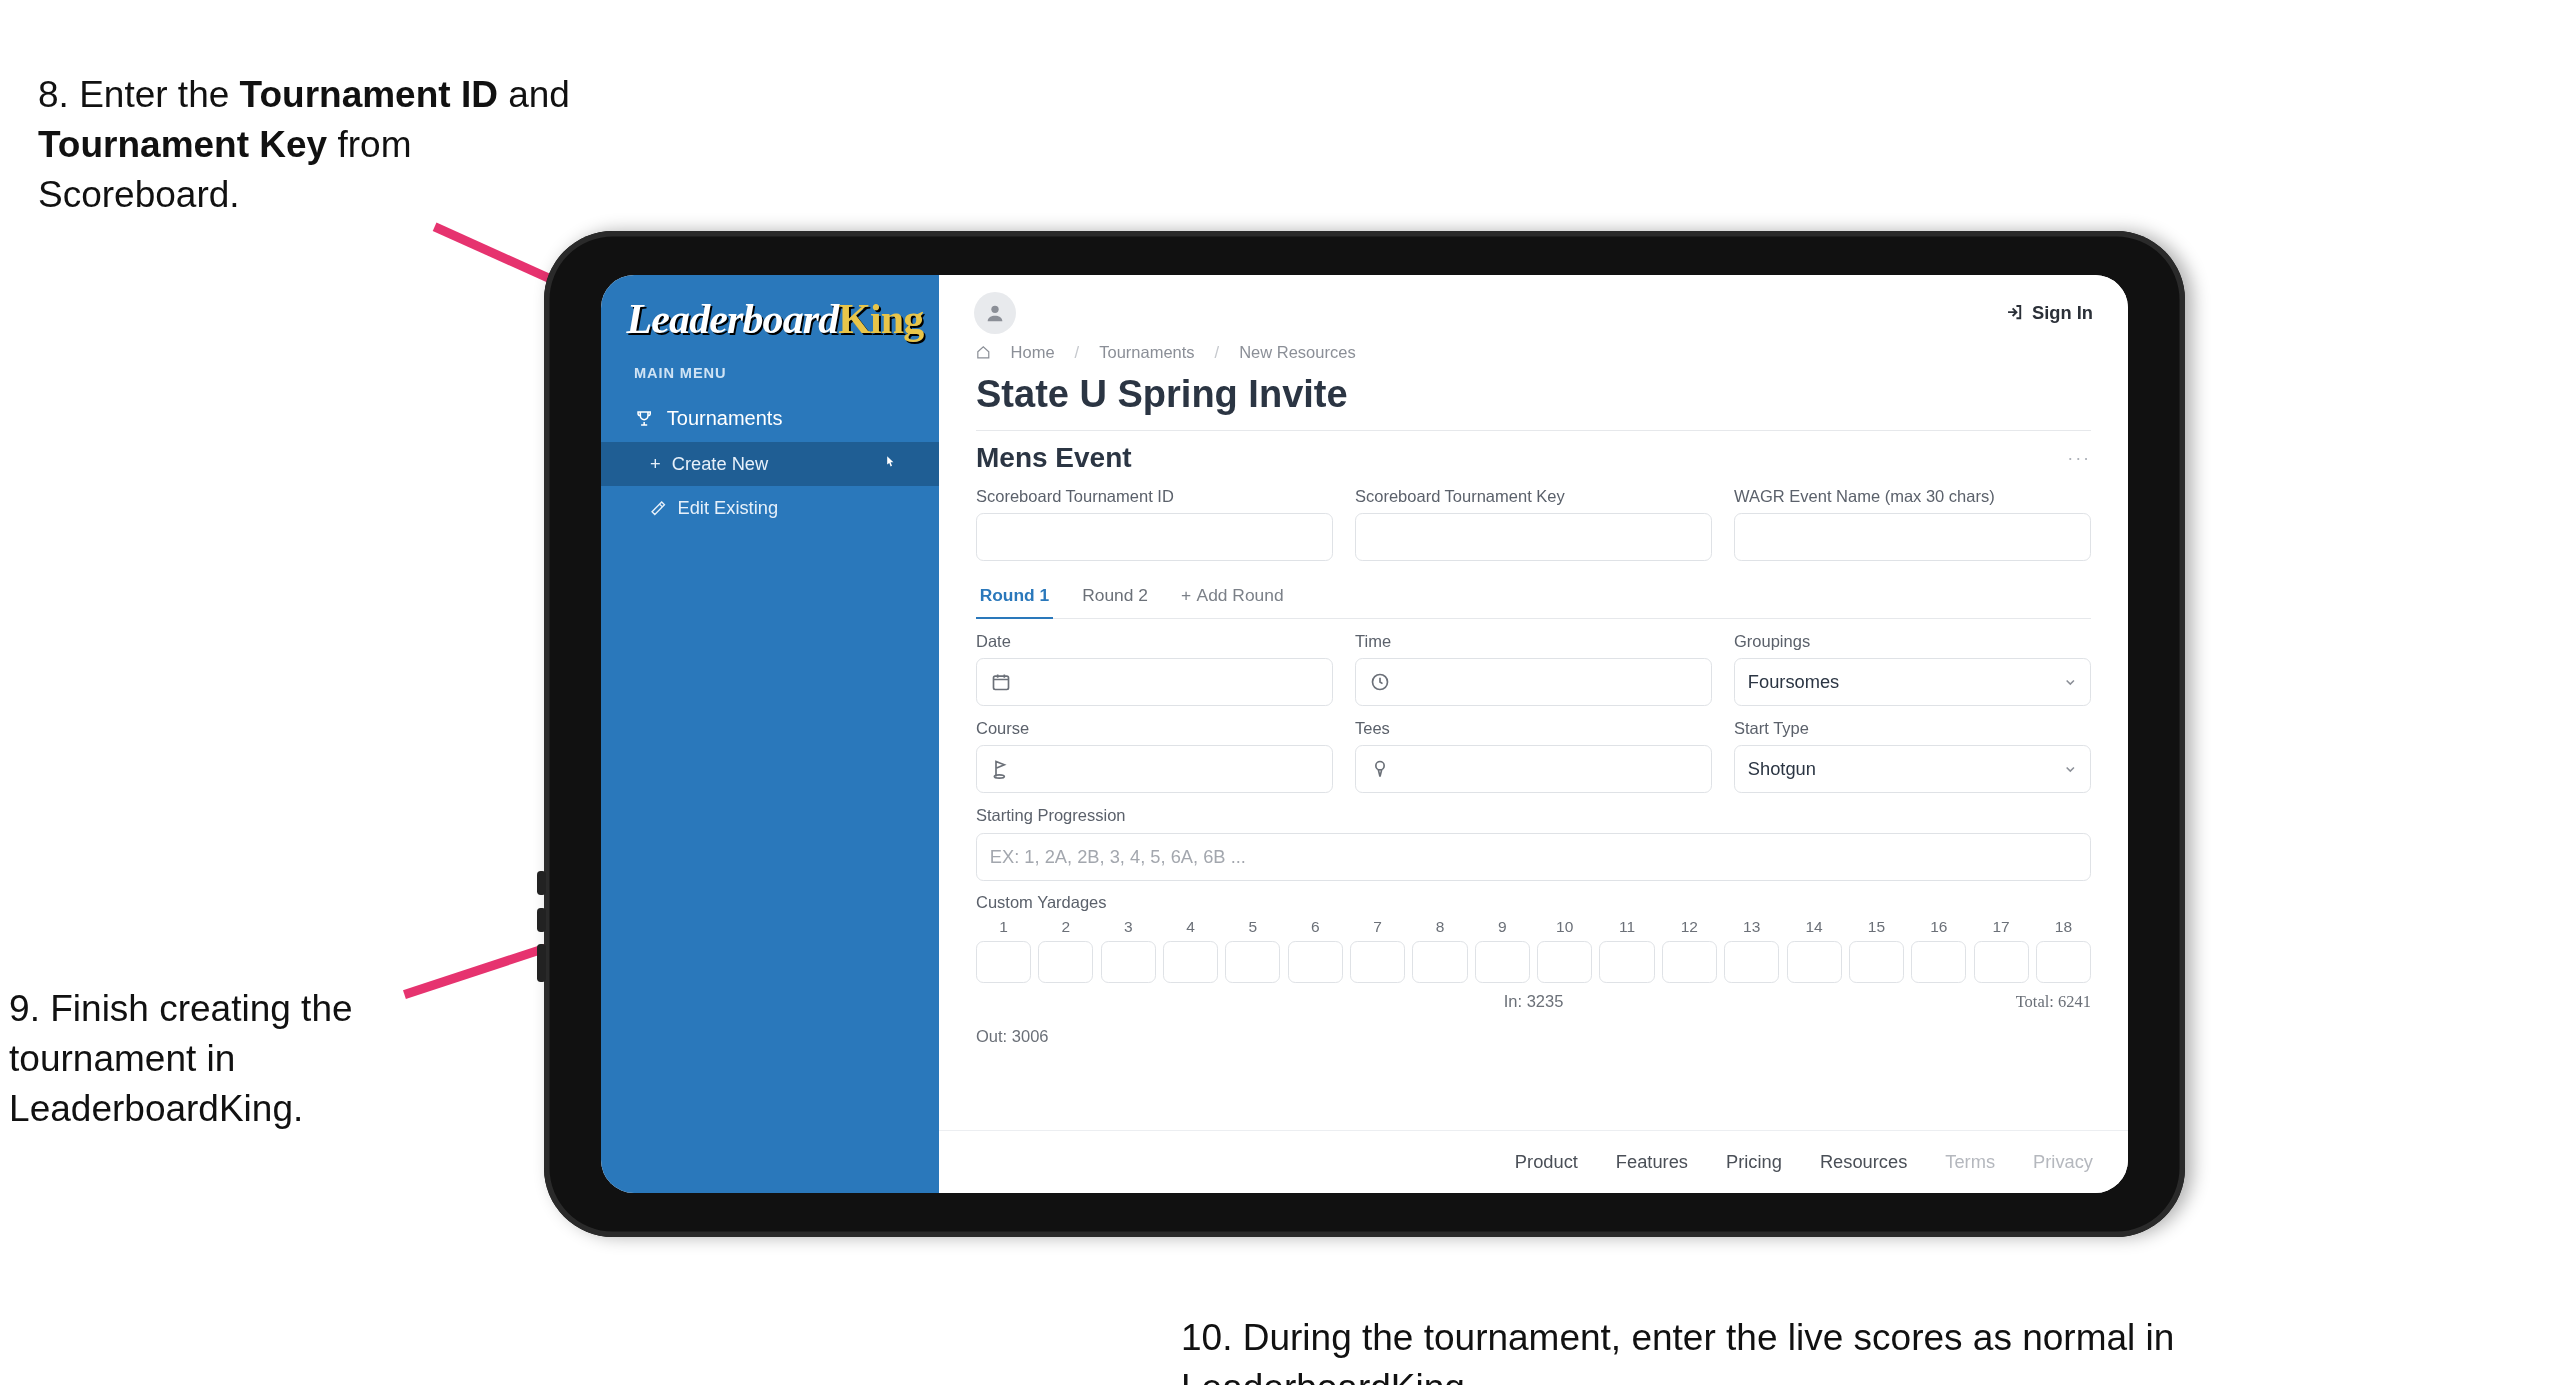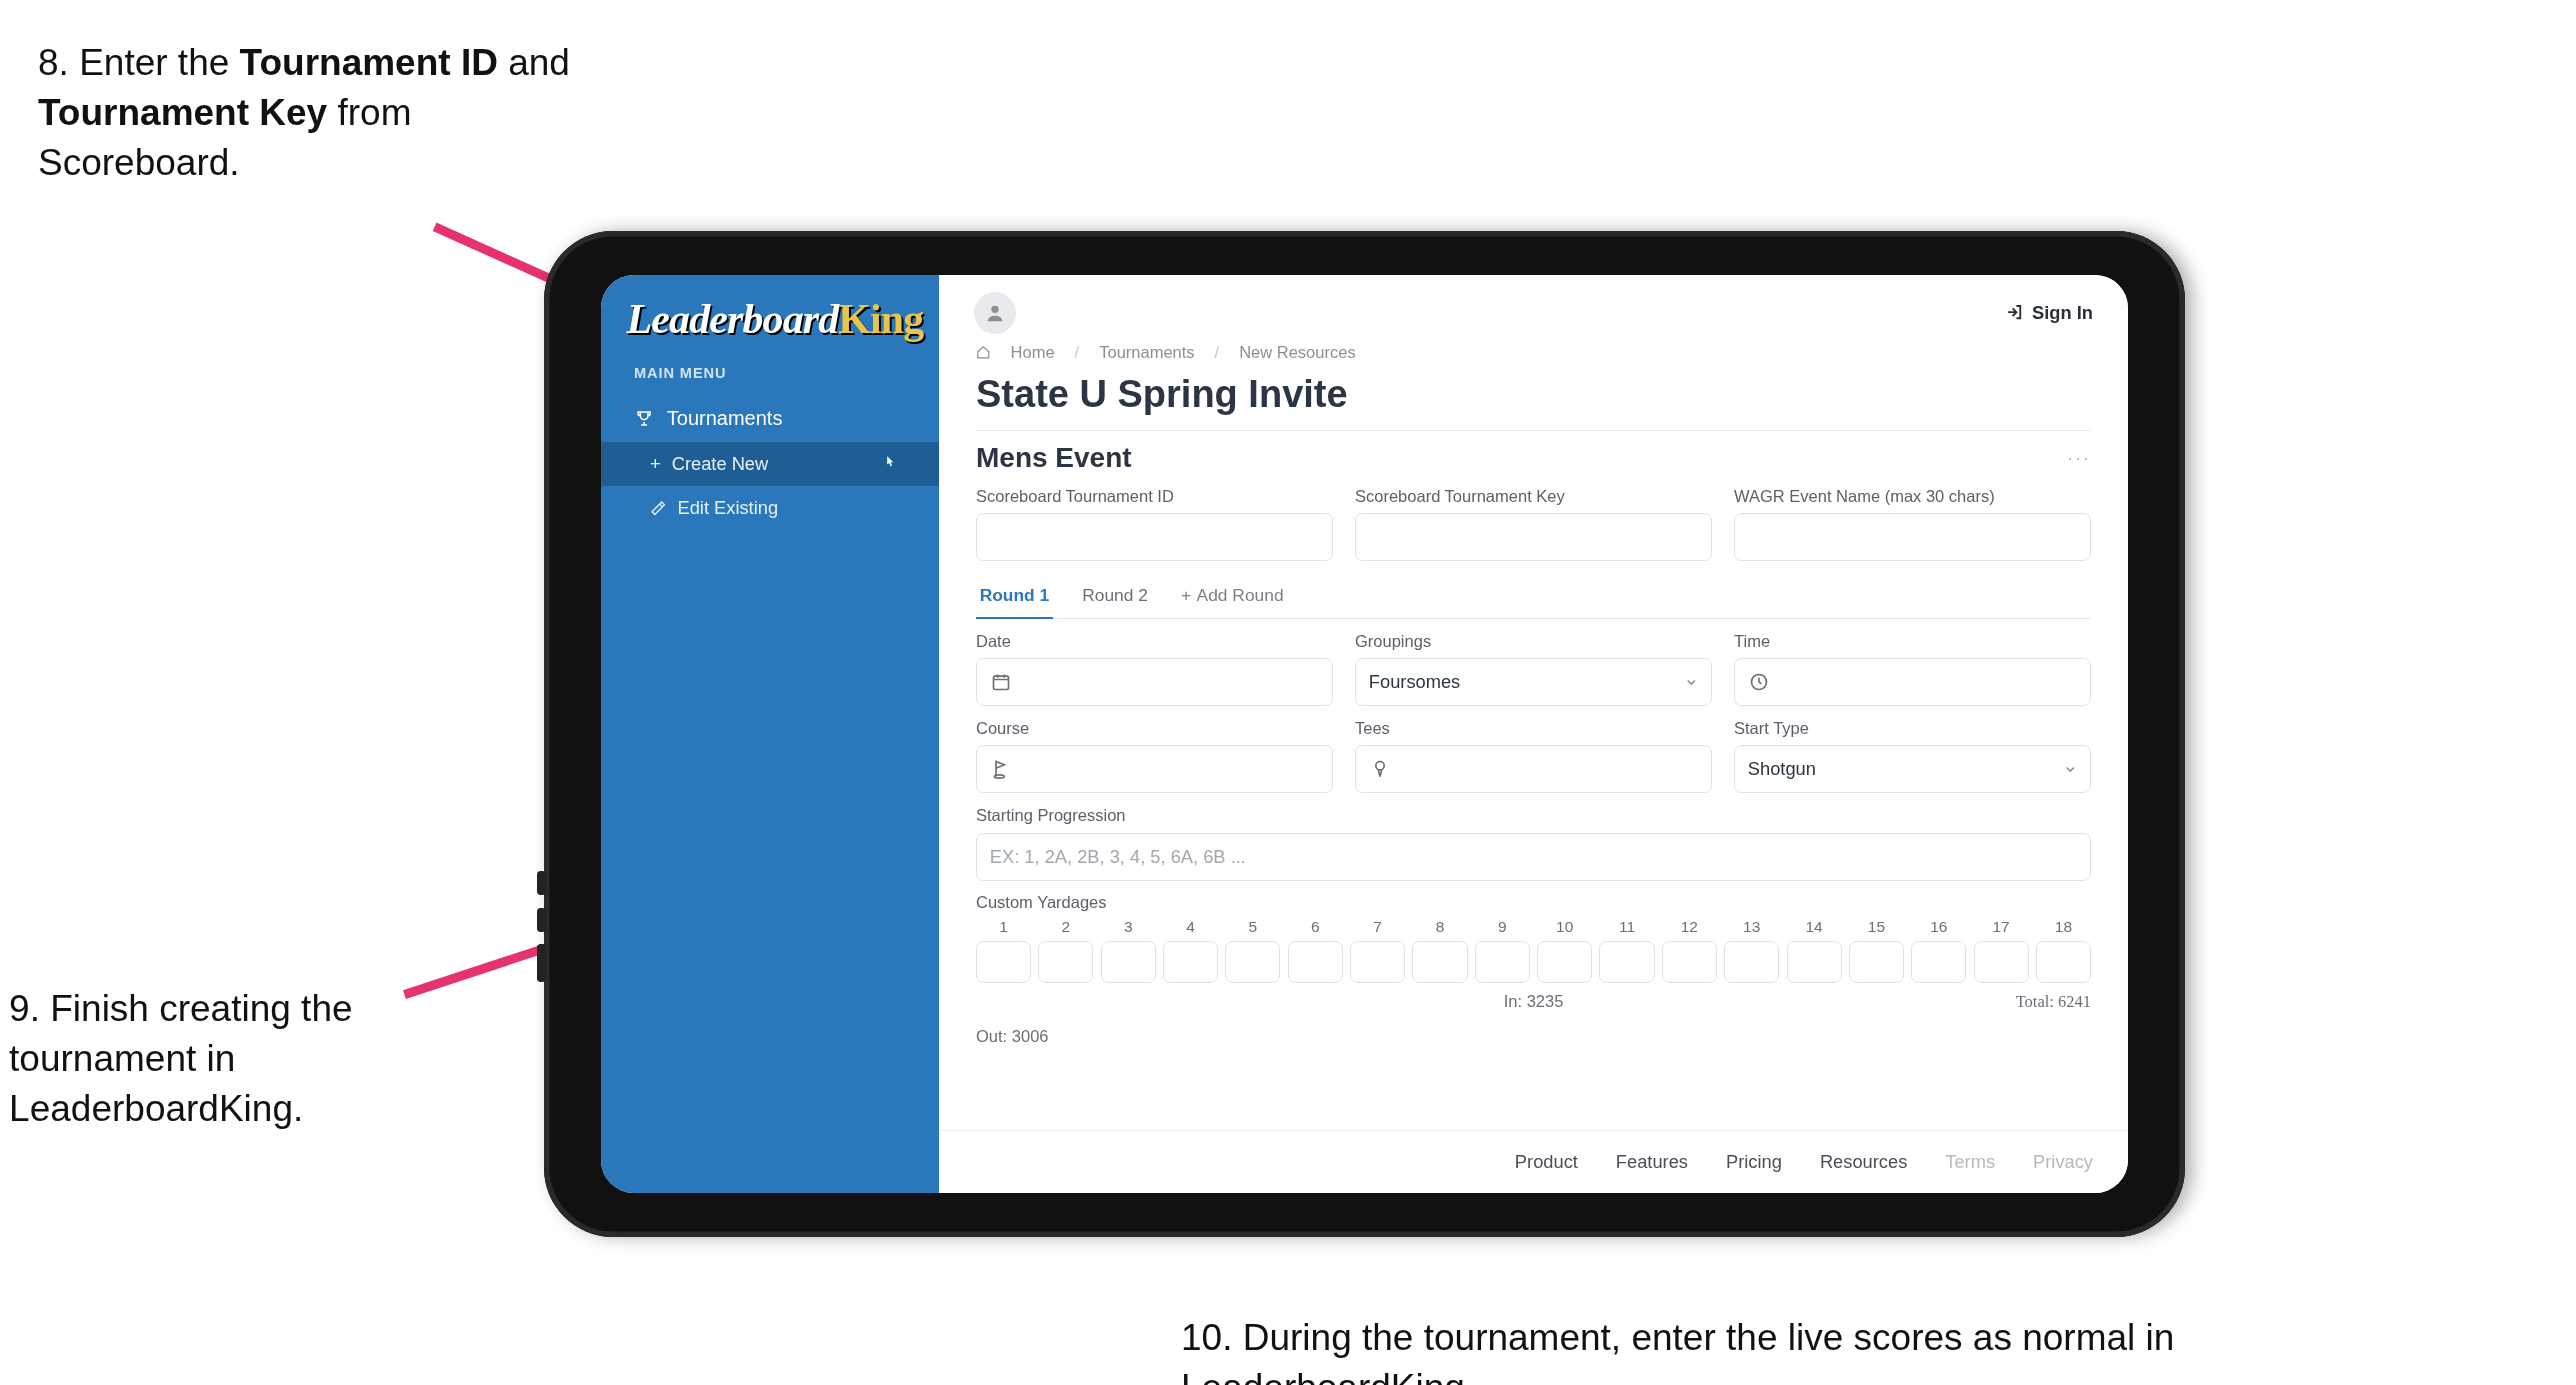--- a/index.html
+++ b/index.html
@@ -235,21 +235,21 @@
     font-size:18.3px;
   }
   .footer a { color:#4a4f57; cursor:pointer; }
   .footer a.muted { color:#b5b8be; }
 
   svg { display:block; }
 </style>
 </head>
 <body>
 
-<div class="instr" style="left:38px; top:38px; width:549px;">
+<div class="instr" style="left:38px; top:70px; width:549px;">
   <span>8. Enter the </span><b>Tournament ID</b><span> and </span><b>Tournament Key</b><span> from Scoreboard.</span>
 </div>
 
 <div class="instr" style="left:9.1px; top:984px; width:439px;">
   <span>9. Finish creating the tournament in LeaderboardKing.</span>
 </div>
 
 <div class="instr" style="left:1181px; top:1313px; width:1097px;">
   <span>10. During the tournament, enter the live scores as normal in LeaderboardKing.</span>
 </div>
@@ -376,41 +376,41 @@
             <div class="input">
               <span class="ico">
                 <svg width="20" height="20" viewBox="0 0 24 24" fill="none" stroke="#6b7078" stroke-width="2">
                     <rect x="3" y="5" width="18" height="16" rx="2"></rect>
                     <path d="M3 9h18M8 3v4M16 3v4"></path>
                   </svg>
               </span>
             </div>
           </div>
           <div>
+            <div class="field-label">Time</div>
+            <div class="input">
+              <span class="ico">
+                <svg width="20" height="20" viewBox="0 0 24 24" fill="none" stroke="#6b7078" stroke-width="2">
+                    <circle cx="12" cy="12" r="9"></circle>
+                    <path d="M12 7v5l3 2"></path>
+                  </svg>
+              </span>
+            </div>
+          </div>
+          <div>
             <div class="field-label">Groupings</div>
             <div class="select">
               <span class="val">Foursomes</span>
               <span class="chev">
                 <svg width="14.6" height="14.6" viewBox="0 0 24 24" fill="none" stroke="#8b8f97" stroke-width="2.5">
                     <path d="M6 9l6 6 6-6"></path>
                   </svg>
               </span>
             </div>
           </div>
-          <div>
-            <div class="field-label">Time</div>
-            <div class="input">
-              <span class="ico">
-                <svg width="20" height="20" viewBox="0 0 24 24" fill="none" stroke="#6b7078" stroke-width="2">
-                    <circle cx="12" cy="12" r="9"></circle>
-                    <path d="M12 7v5l3 2"></path>
-                  </svg>
-              </span>
-            </div>
-          </div>
         </div>
 
         <div class="row3">
           <div>
             <div class="field-label">Course</div>
             <div class="input">
               <span class="ico">
                 <svg width="20" height="20" viewBox="0 0 24 24" fill="none" stroke="#6b7078" stroke-width="2">
                     <path d="M6 21V3l10 4-10 4"></path>
                     <ellipse cx="10" cy="21" rx="6" ry="2"></ellipse>

